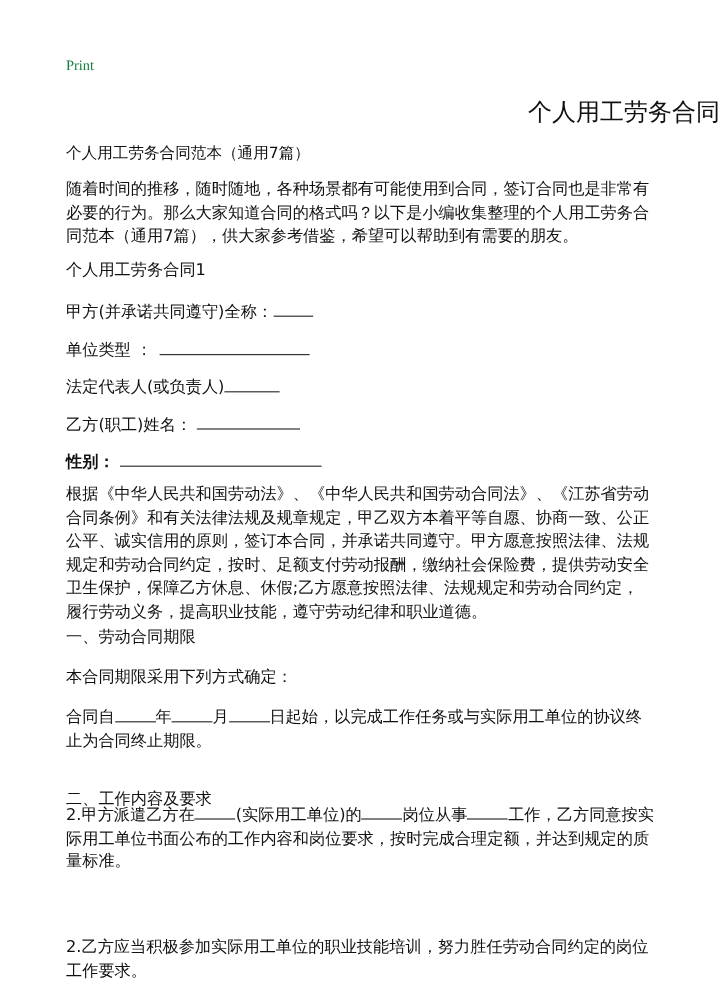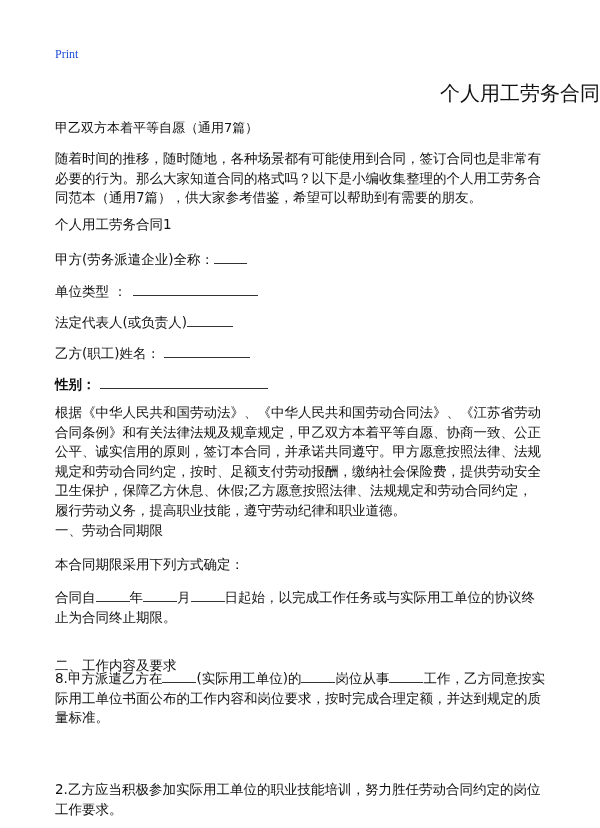--- a/index.html
+++ b/index.html
@@ -1,41 +1,41 @@
 <!DOCTYPE html>
 <html><head>
 <meta charset="utf-8">
 <style>
   html, body { margin:0; padding:0; background:#ffffff; }
   body { width:600px; height:828px; position:relative; overflow:hidden;
          font-family:"DejaVu Sans","Liberation Sans",sans-serif; color:#111; }
   .abs { position:absolute; left:55px; }
-  .print { top:47px; font-family:"Liberation Serif","DejaVu Serif",serif; font-size:12px; color:#1d4ed8; }
+  .print { top:47px; font-family:"Liberation Serif","DejaVu Serif",serif; font-size:12px; color:#15803d; }
   .title { position:absolute; top:80px; left:0; width:600px; text-align:right; font-size:20px; font-weight:normal; }
   .sub { top:119px; font-size:13px; }
   .para { width:490px; font-size:13.5px; line-height:19.5px; }
   .h { font-size:13.5px; font-weight:normal; }
   .field { font-size:13.5px; white-space:nowrap; }
   .blank { display:inline-block; border-bottom:1px solid #333; height:13px; vertical-align:baseline; }
 </style>
 </head>
 <body>
 
 <div class="abs print">Print</div>
 
 <h1 class="title" style="margin:0;">个人用工劳务合同</h1>
 
-<div class="abs sub">甲乙双方本着平等自愿（通用7篇）</div>
+<div class="abs sub">个人用工劳务合同范本（通用7篇）</div>
 
 <div class="abs para" style="top:149px;">随着时间的推移，随时随地，各种场景都有可能使用到合同，签订合同也是非常有必要的行为。那么大家知道合同的格式吗？以下是小编收集整理的个人用工劳务合同范本（通用7篇），供大家参考借鉴，希望可以帮助到有需要的朋友。</div>
 
 <div class="abs h" style="top:216px;">个人用工劳务合同1</div>
 
 <div class="abs field" style="top:250px;">
-  <span>甲方(劳务派遣企业)全称：</span><span class="blank" style="width:33px;"></span>
+  <span>甲方(并承诺共同遵守)全称：</span><span class="blank" style="width:33px;"></span>
 </div>
 <div class="abs field" style="top:282px;">
   <span>单位类型 ：</span><span class="blank" style="width:125px; margin-left:6px;"></span>
 </div>
 <div class="abs field" style="top:313px;">
   <span>法定代表人(或负责人)</span><span class="blank" style="width:46px;"></span>
 </div>
 <div class="abs field" style="top:344px;">
   <span>乙方(职工)姓名：</span><span class="blank" style="width:86px; margin-left:4px;"></span>
 </div>
@@ -49,16 +49,16 @@
 
 <div class="abs para" style="top:555px;">本合同期限采用下列方式确定：</div>
 
 <div class="abs para" style="top:588px;font-family:Liberation Serif, serif;">
   <span>合同自</span><span class="blank" style="width:34px;"></span><span>年</span><span class="blank" style="width:34px;"></span><span>月</span><span class="blank" style="width:34px;"></span><span>日起始，以完成工作任务或与实际用工单位的协议终止为合同终止期限。</span>
 </div>
 
 <div class="abs h" style="top:636px;margin-top:21px;">二、工作内容及要求</div>
 
 <div class="abs para" style="top:669px;">
-  <span>8.甲方派遣乙方在</span><span class="blank" style="width:34px;"></span><span>(实际用工单位)的</span><span class="blank" style="width:34px;"></span><span>岗位从事</span><span class="blank" style="width:34px;"></span><span>工作，乙方同意按实际用工单位书面公布的工作内容和岗位要求，按时完成合理定额，并达到规定的质量标准。</span>
+  <span>2.甲方派遣乙方在</span><span class="blank" style="width:34px;"></span><span>(实际用工单位)的</span><span class="blank" style="width:34px;"></span><span>岗位从事</span><span class="blank" style="width:34px;"></span><span>工作，乙方同意按实际用工单位书面公布的工作内容和岗位要求，按时完成合理定额，并达到规定的质量标准。</span>
 </div>
 
 <div class="abs para" style="top:736px;margin-top:44px;">2.乙方应当积极参加实际用工单位的职业技能培训，努力胜任劳动合同约定的岗位工作要求。</div>
 
 </body></html>

